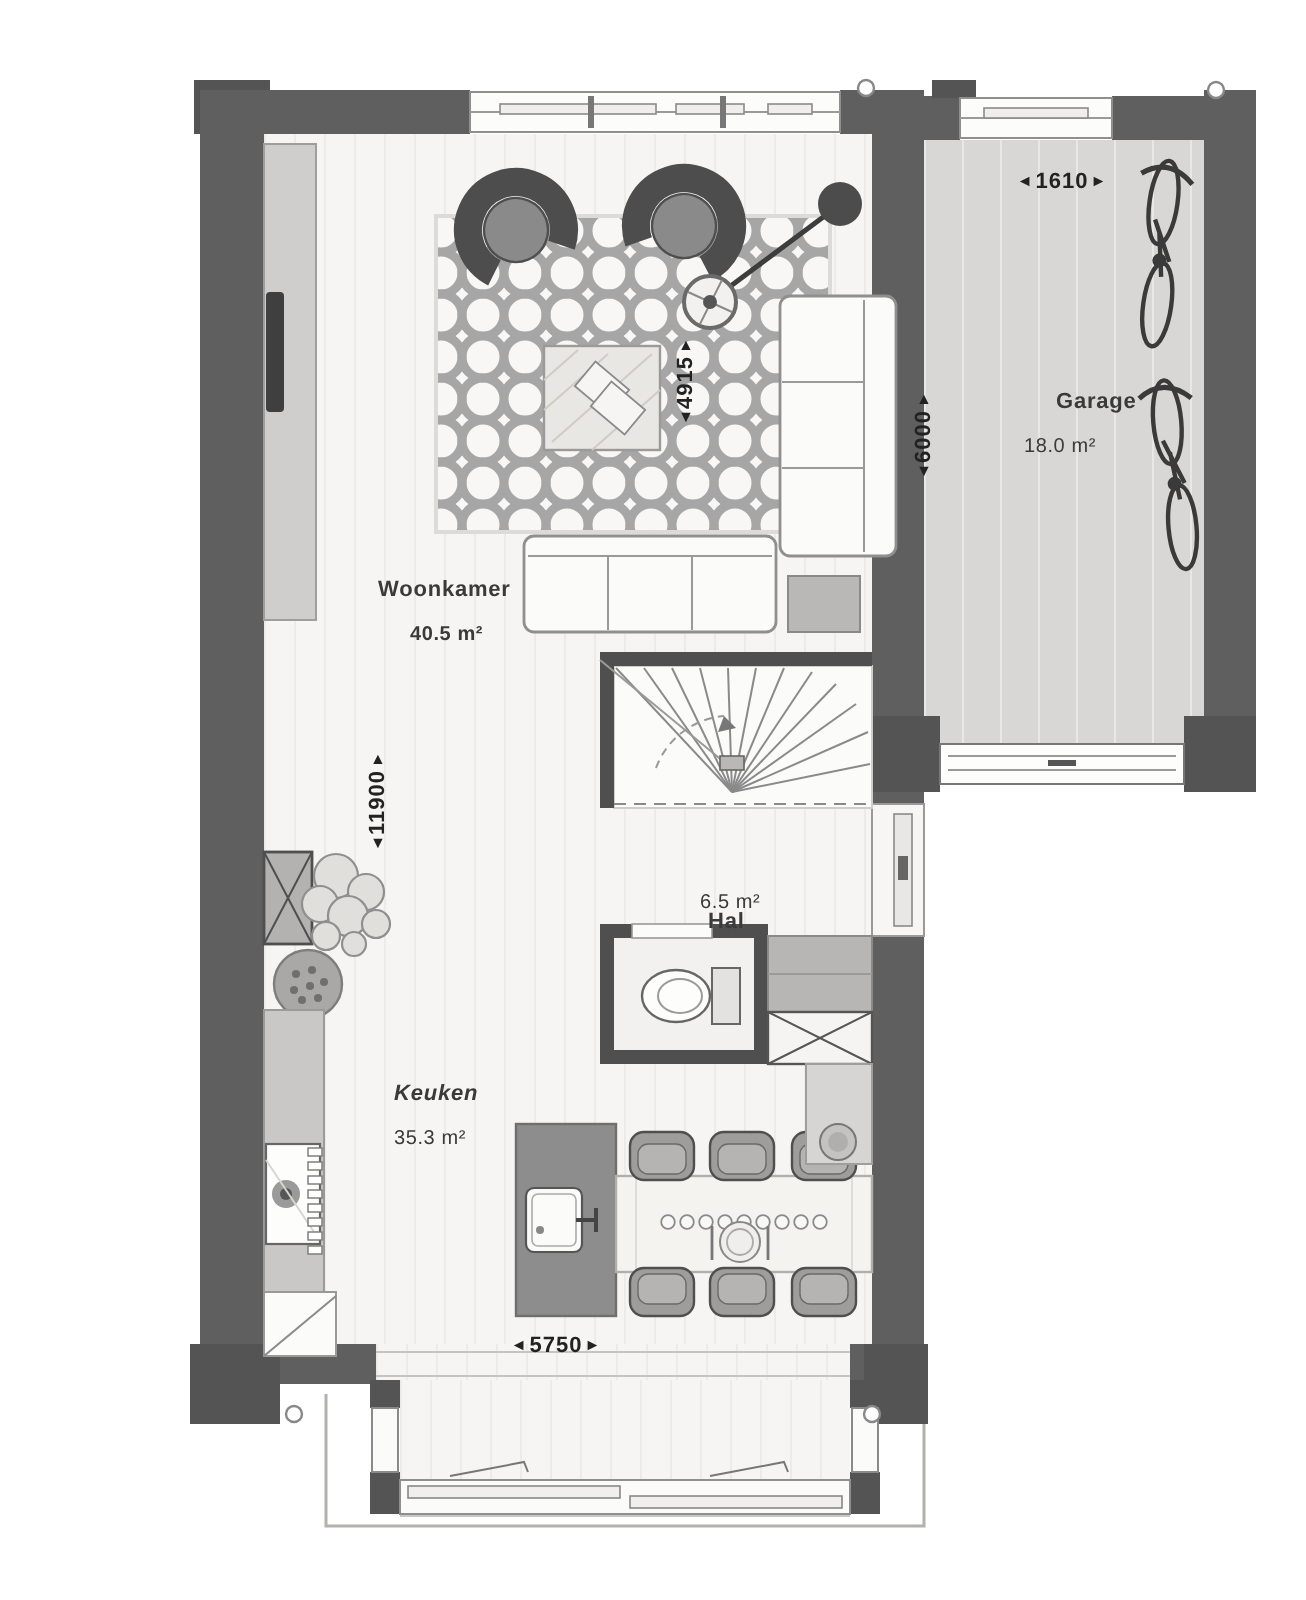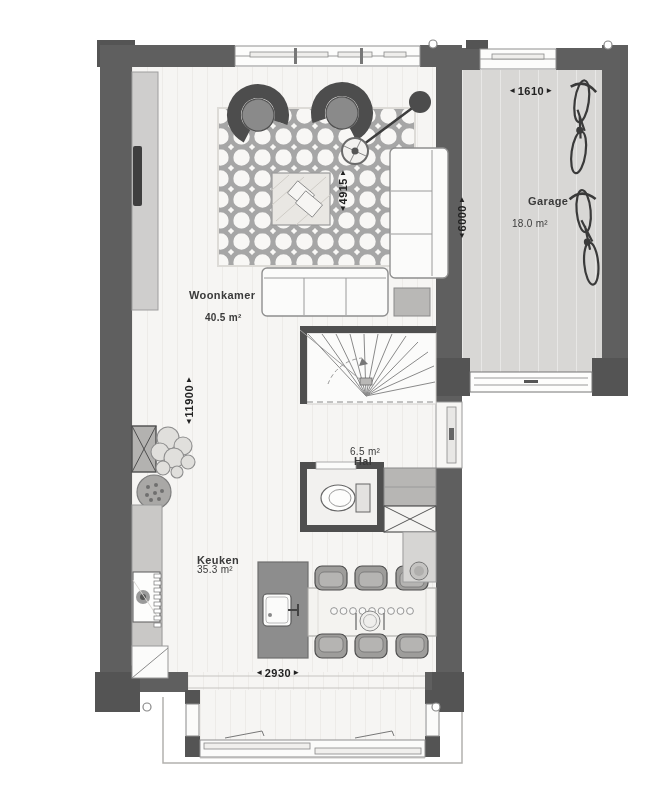--- a/index.html
+++ b/index.html
@@ -352,21 +352,21 @@
       <circle cx="433" cy="44" r="4"></circle>
         <circle cx="608" cy="45" r="4"></circle>
       <circle cx="147" cy="707" r="4"></circle>
         <circle cx="436" cy="707" r="4"></circle>
     </g>
   </svg>
 
   <div class="room-name" style="left:189px;top:289px;">Woonkamer</div>
   <div class="room-area" style="left:205px;top:312px;font-weight:bold;">40.5 m²</div>
 
-  <div class="room-name" style="left:197px;top:554px;">Keuken</div>
+  <div class="room-name" style="left:197px;top:541px;font-style:italic;">Keuken</div>
   <div class="room-area" style="left:197px;top:564px;">35.3 m²</div>
 
   <div class="room-name" style="left:354px;top:423px;margin-top:32px;">Hal</div>
   <div class="room-area" style="left:350px;top:446px;">6.5 m²</div>
 
   <div class="room-name" style="left:528px;top:195px;">Garage</div>
   <div class="room-area" style="left:512px;top:218px;">18.0 m²</div>
 
   <div class="dim-h" style="left:503px;top:85px;width:56px;">
     <span class="tri">◄</span>
@@ -387,17 +387,17 @@
   </div>
 
   <div class="dim-v" style="left:175px;top:364px;width:28px;height:74px;">
     <span class="tri">▲</span>
     <span class="vtext">11900</span>
     <span class="tri">▼</span>
   </div>
 
   <div class="dim-h" style="left:246px;top:667px;width:64px;">
     <span class="tri">◄</span>
-    <span>2930</span>
+    <span>5750</span>
     <span class="tri">►</span>
   </div>
 
 </div>
 
 </body></html>

